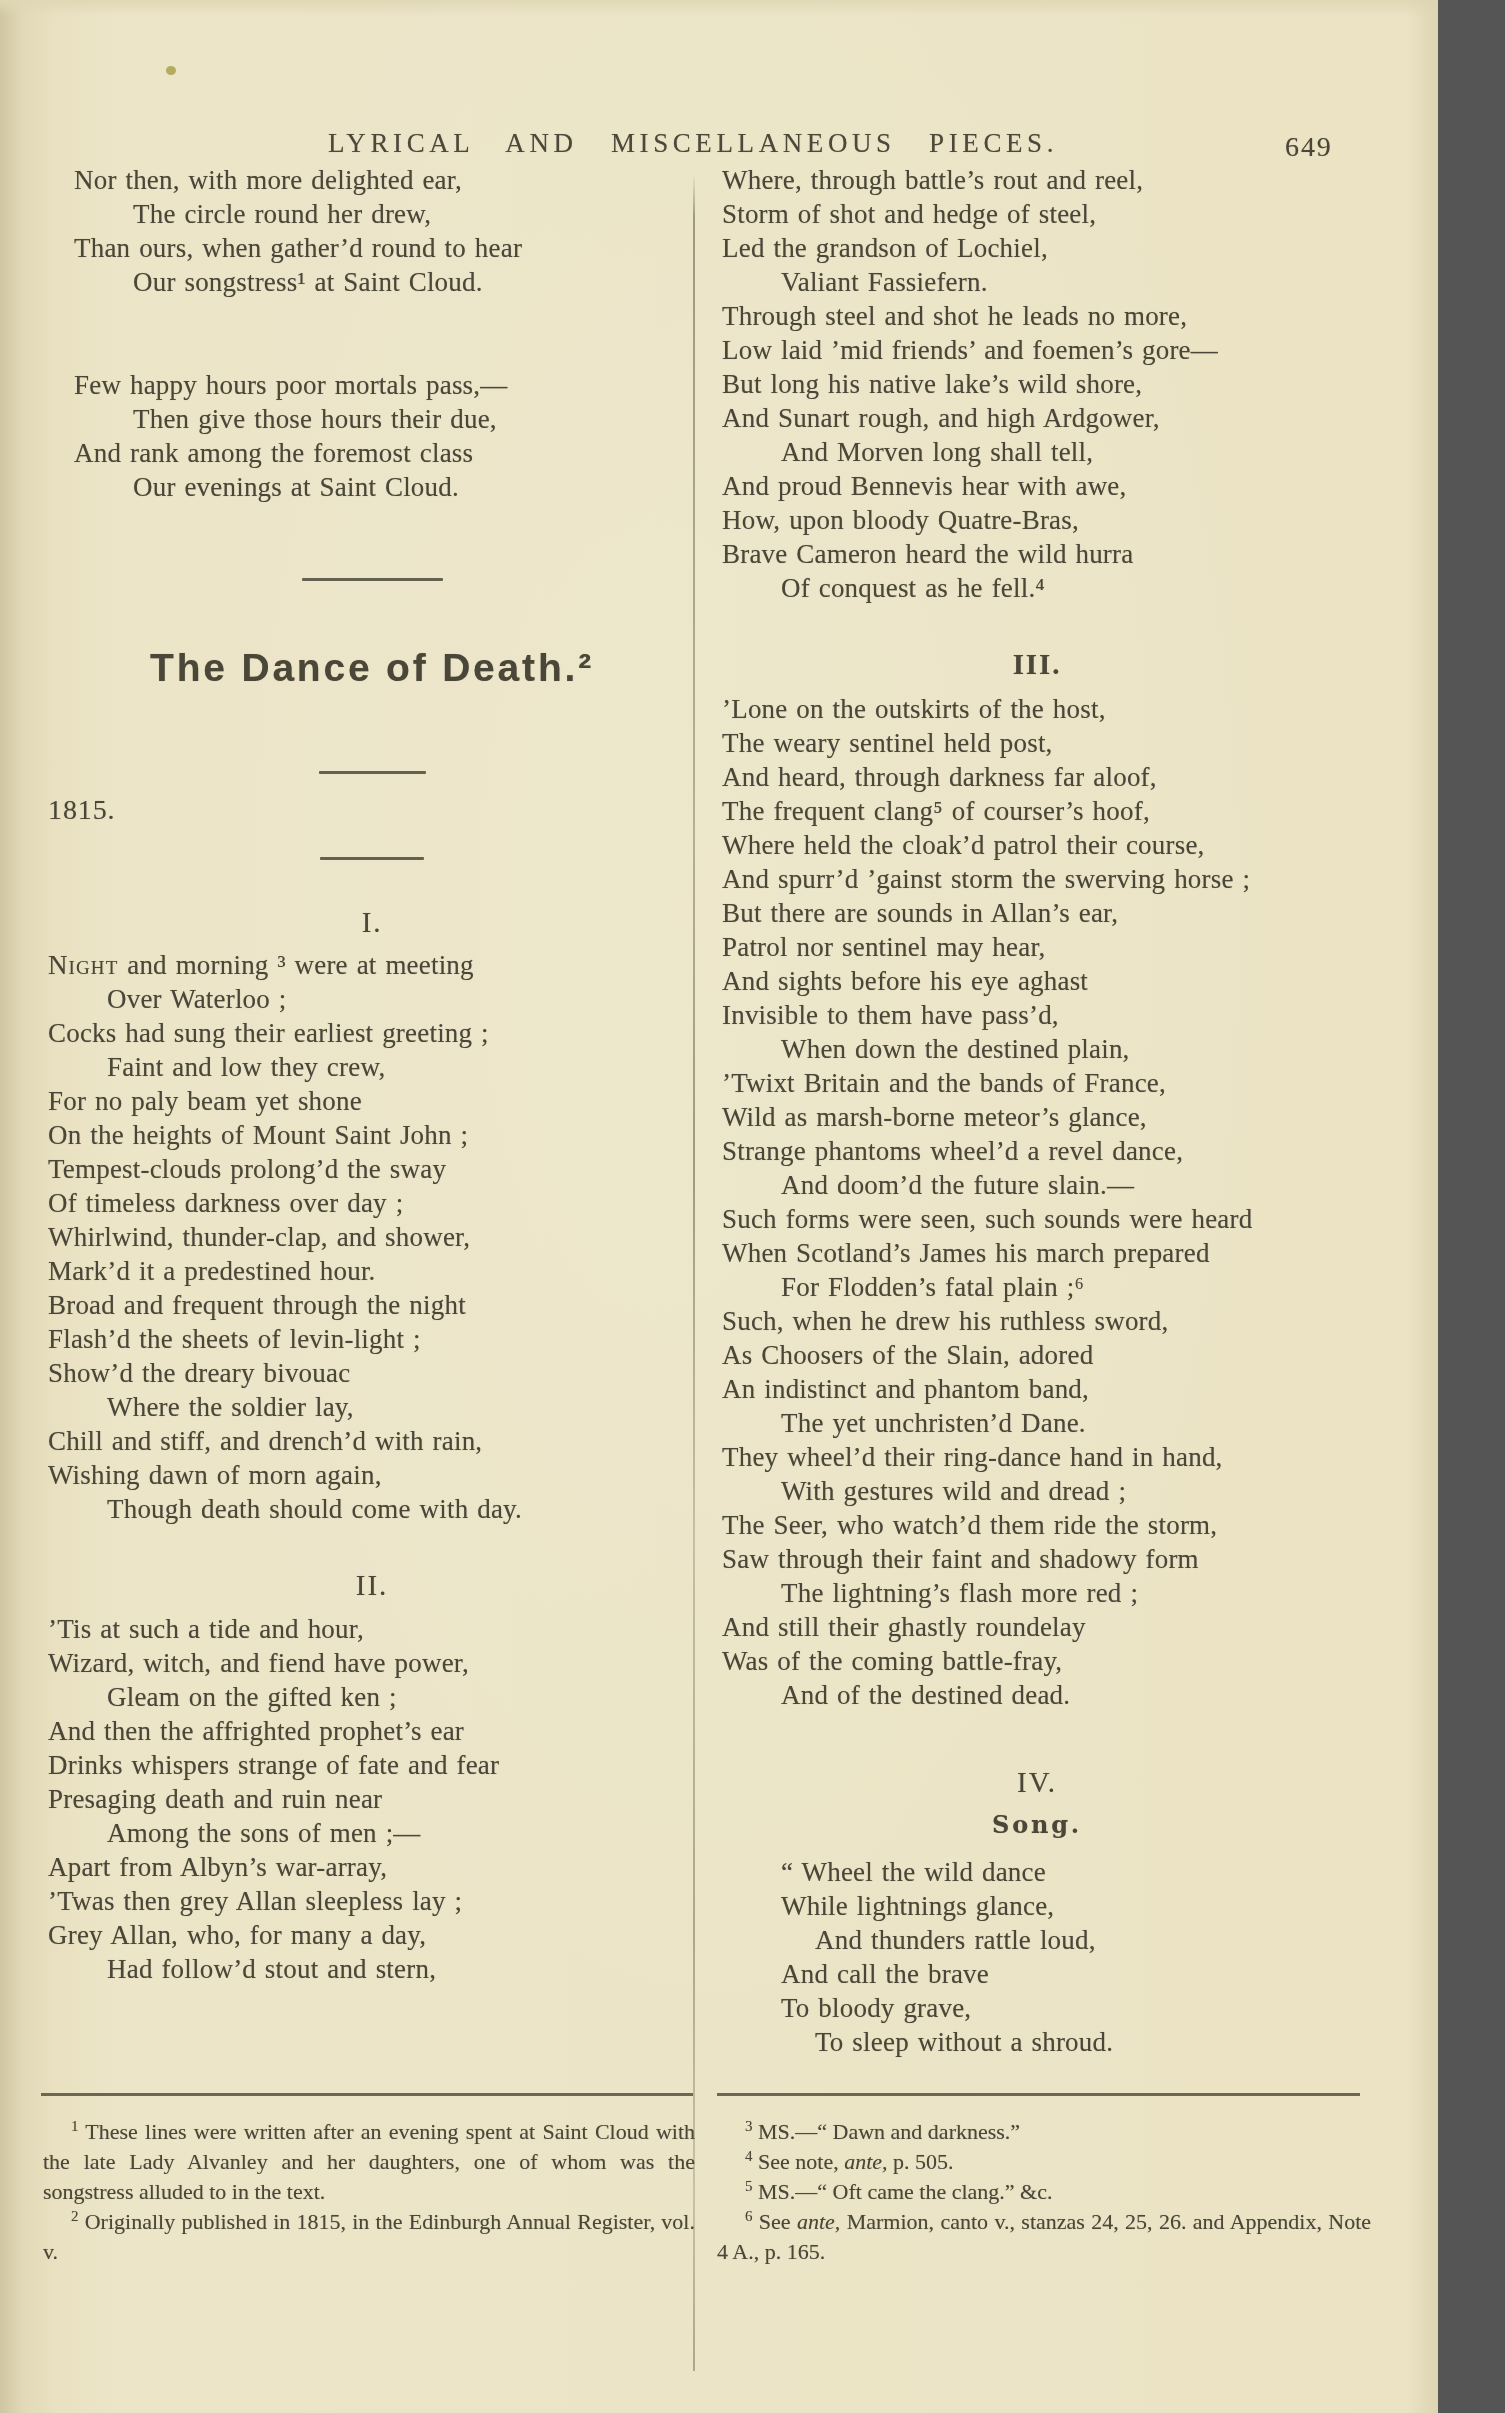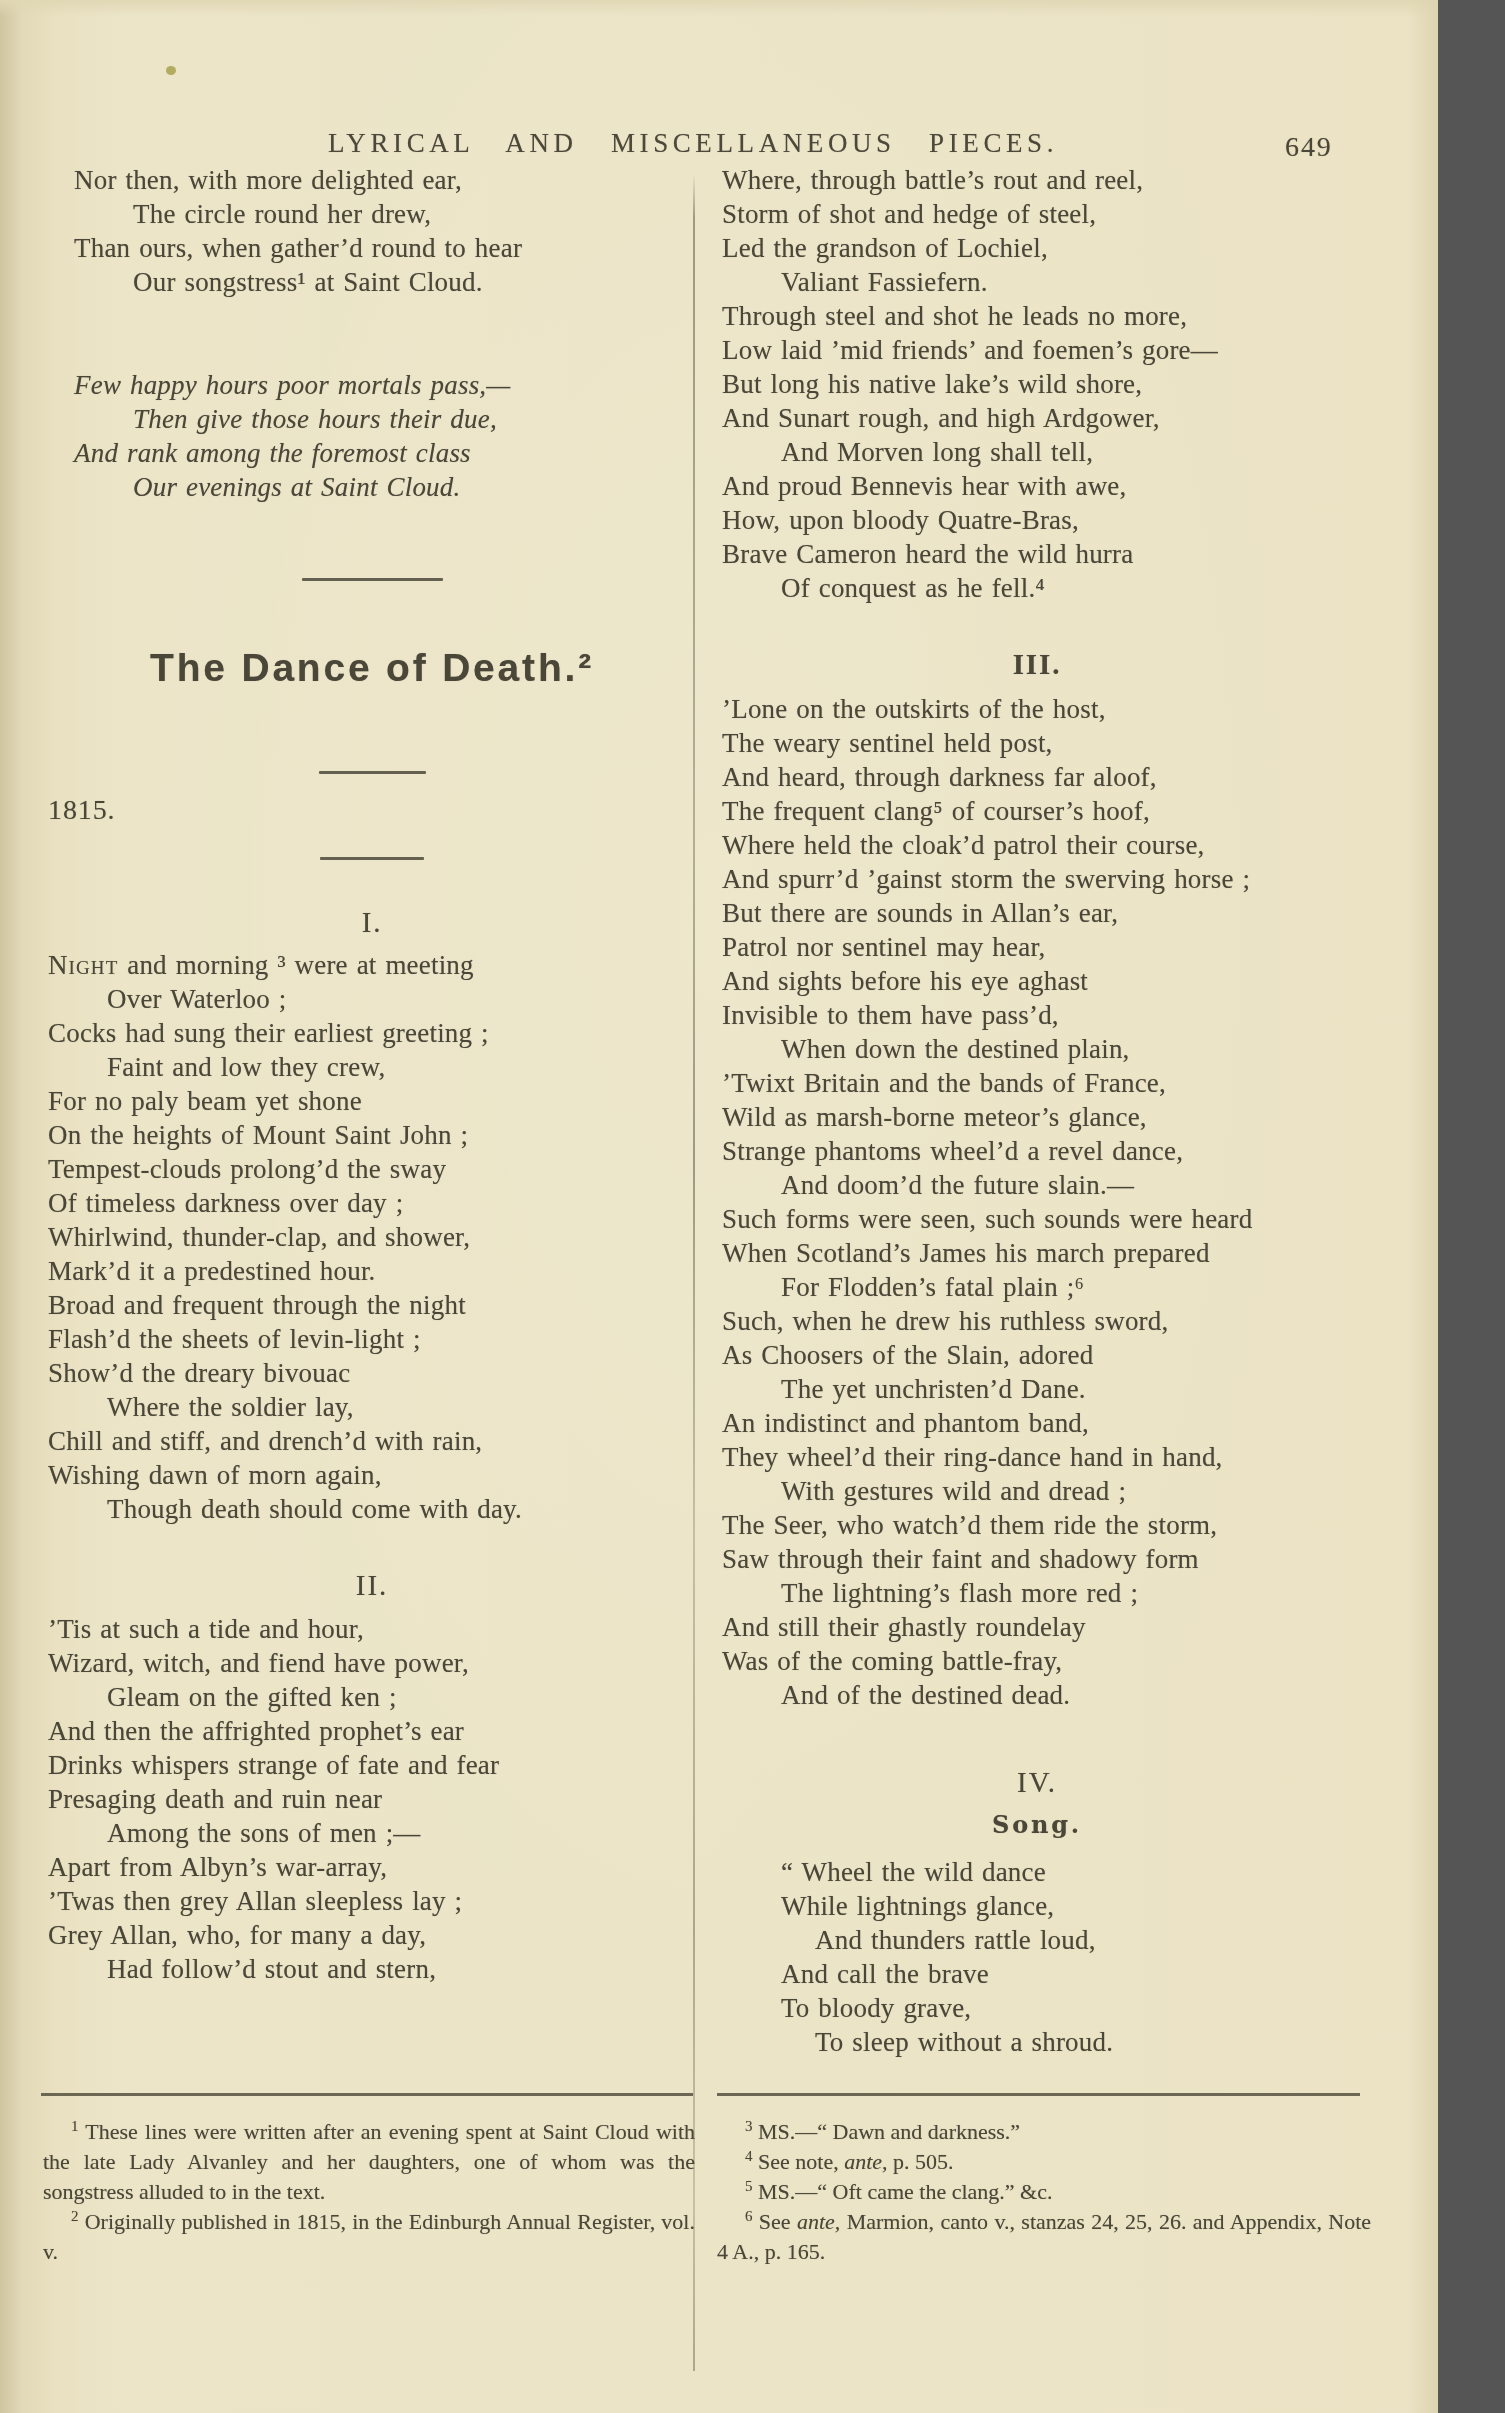--- a/index.html
+++ b/index.html
@@ -30,21 +30,21 @@
   .col-left{left:48px;width:648px;}
   .col-right{left:722px;width:630px;}
   .pline{
     font-size:27px;line-height:34px;white-space:nowrap;
     letter-spacing:0.2px;word-spacing:1.9px;
   }
   .ind0{padding-left:0;}
   .ind1{padding-left:59px;}
   .ind2{padding-left:93px;}
   .base-indent{padding-left:26px;}
-  .s2{margin-top:69px;font-style:italic;}
+  .s2{margin-top:69px;}
   .sc{font-variant:small-caps;letter-spacing:1.1px;}
   .rule{height:2.8px;background:#524e3f;margin:0 auto;opacity:.88;border-radius:0.9px;}
   .r1{width:141px;margin-top:74px;}
   .r2{width:107px;margin-top:81px;}
   .r3{width:104px;margin-top:30px;}
   .poem-title{
     margin:65px 0 0 0;text-align:center;
     font-size:39px;line-height:44px;font-weight:700;letter-spacing:2.8px;
     font-family:Liberation Sans, sans-serif;
   }
@@ -187,22 +187,22 @@
         <div class="pline ind1">When down the destined plain,</div>
         <div class="pline ind0">’Twixt Britain and the bands of France,</div>
         <div class="pline ind0">Wild as marsh-borne meteor’s glance,</div>
         <div class="pline ind0">Strange phantoms wheel’d a revel dance,</div>
         <div class="pline ind1">And doom’d the future slain.—</div>
         <div class="pline ind0">Such forms were seen, such sounds were heard</div>
         <div class="pline ind0">When Scotland’s James his march prepared</div>
         <div class="pline ind1">For Flodden’s fatal plain ;⁶</div>
         <div class="pline ind0">Such, when he drew his ruthless sword,</div>
         <div class="pline ind0">As Choosers of the Slain, adored</div>
+        <div class="pline ind0">An indistinct and phantom band,</div>
         <div class="pline ind1">The yet unchristen’d Dane.</div>
-        <div class="pline ind0">An indistinct and phantom band,</div>
         <div class="pline ind0">They wheel’d their ring-dance hand in hand,</div>
         <div class="pline ind1">With gestures wild and dread ;</div>
         <div class="pline ind0">The Seer, who watch’d them ride the storm,</div>
         <div class="pline ind0">Saw through their faint and shadowy form</div>
         <div class="pline ind1">The lightning’s flash more red ;</div>
         <div class="pline ind0">And still their ghastly roundelay</div>
         <div class="pline ind0">Was of the coming battle-fray,</div>
         <div class="pline ind1">And of the destined dead.</div>
       </div>
 

